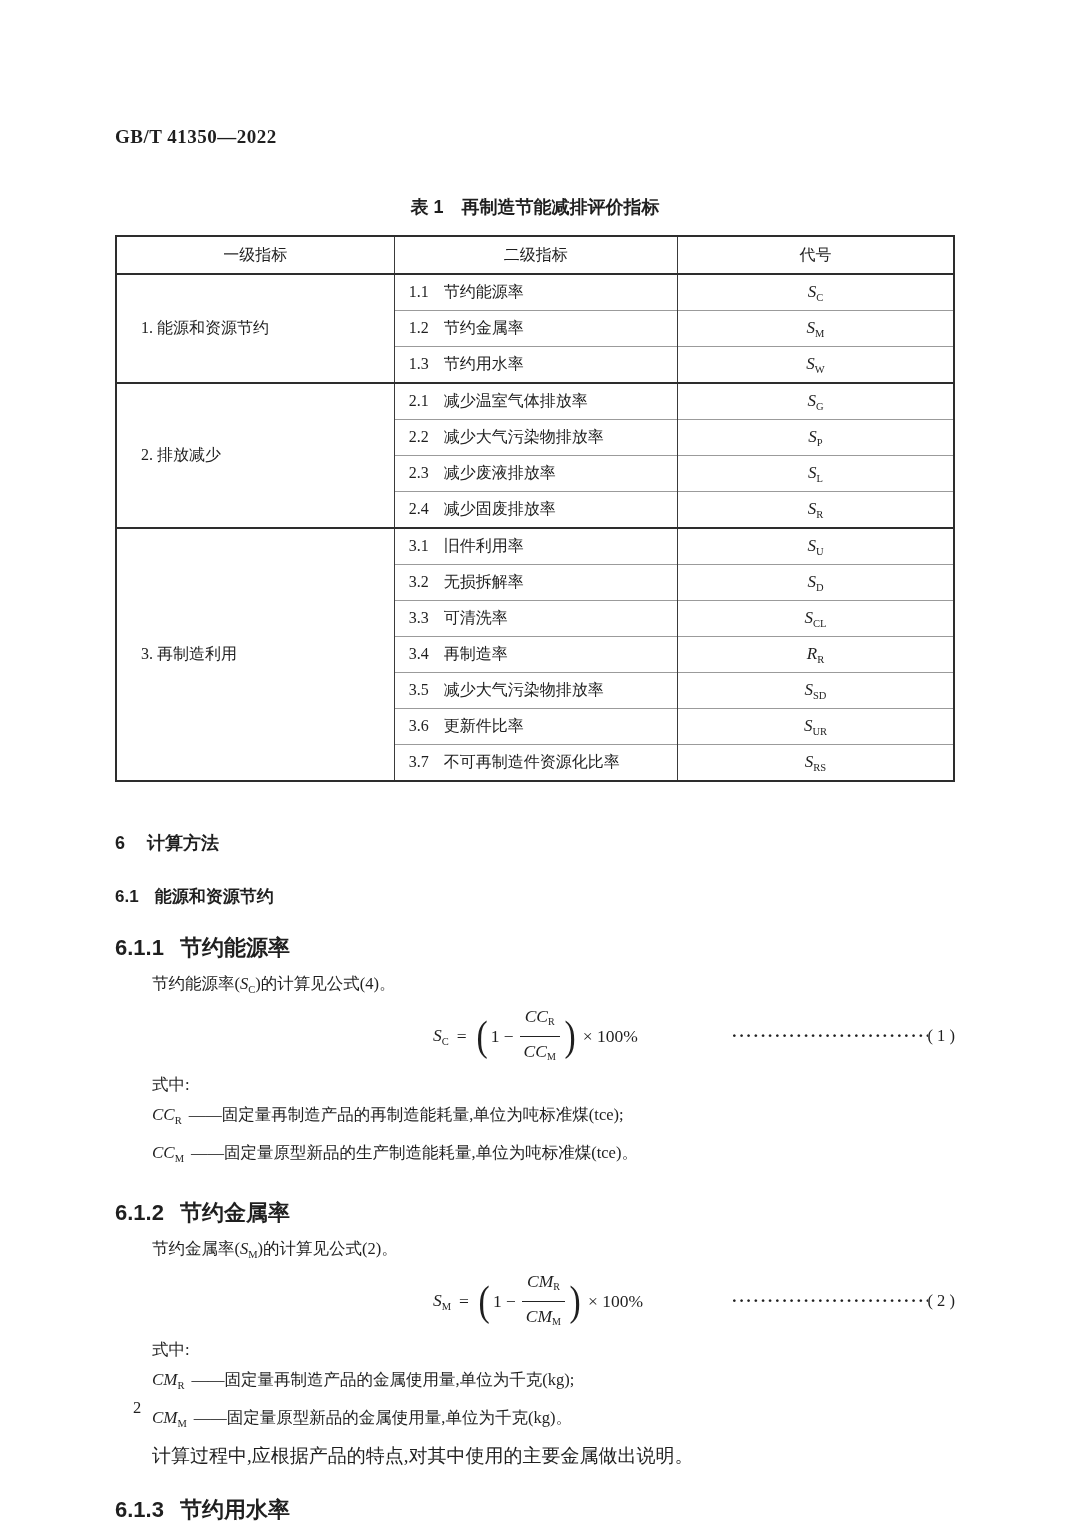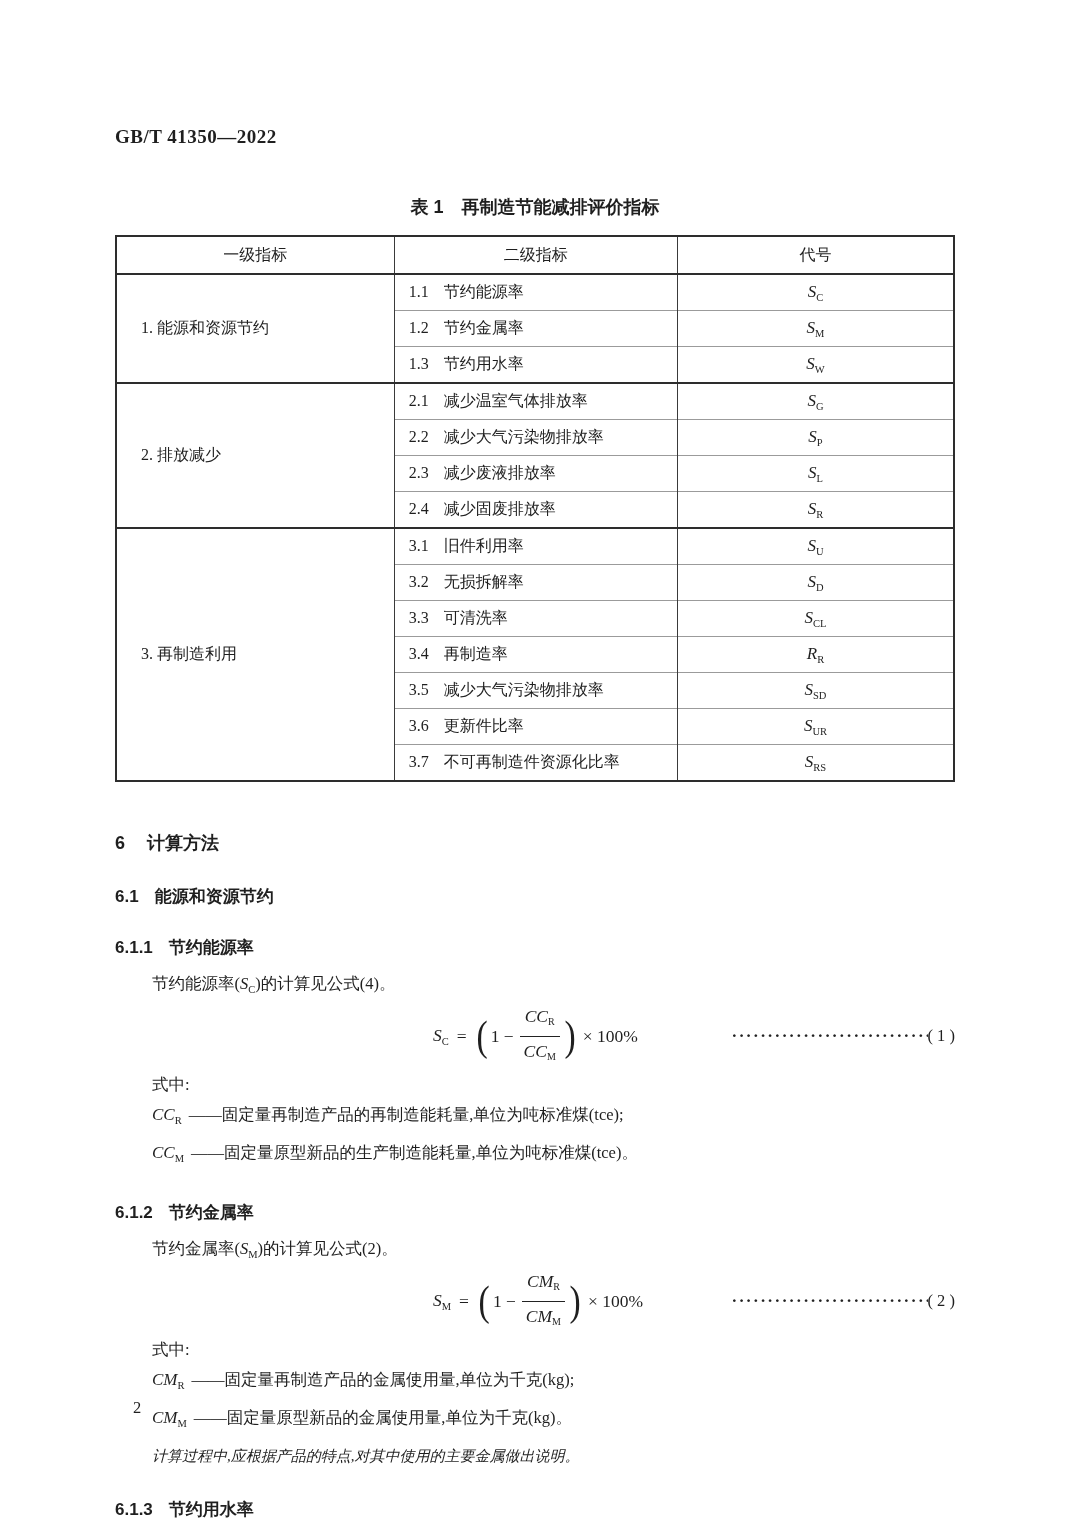--- a/index.html
+++ b/index.html
@@ -74,21 +74,21 @@
   
   .h-sec {
     font-family: "Liberation Sans", "DejaVu Sans", sans-serif;
     font-weight: 700;
     line-height: 26px;
   }
   .h2 { font-size: 18px; margin-top: 48px; }
   .h2 .h-num { margin-right: 22px; }
   .h3 { font-size: 17px; margin-top: 28px; }
   .h3 .h-num { margin-right: 16px; }
-  .h4 { font-size: 17px; margin-top: 25px; }
+  .h4 { font-size: 22px; margin-top: 25px; }
   .h4 .h-num { margin-right: 16px; }
 
   
   .para {
     margin-top: 9px;
     padding-left: 37px;
     font-size: 16.5px;
     line-height: 27px;
   }
   .para .sym { font-size: 16.5px; }
@@ -100,23 +100,22 @@
   }
   .def-line {
     padding-left: 37px;
     font-size: 16.5px;
     line-height: 32px;
   }
   .def-term { font-style: italic; margin-right: 7px; font-size: 17px; }
   .def-term sub { font-style: normal; font-size: 10.5px; vertical-align: -4px; }
   .note-line {
     padding-left: 37px;
-    font-size: 15px;
+    font-size: 19px;
     line-height: 32px;
-    font-style: italic;
   }
 
   
   .formula-line {
     display: flex;
     align-items: center;
     padding-left: 318px;
     margin: 4px 0 6px 0;
     height: 58px;
   }

